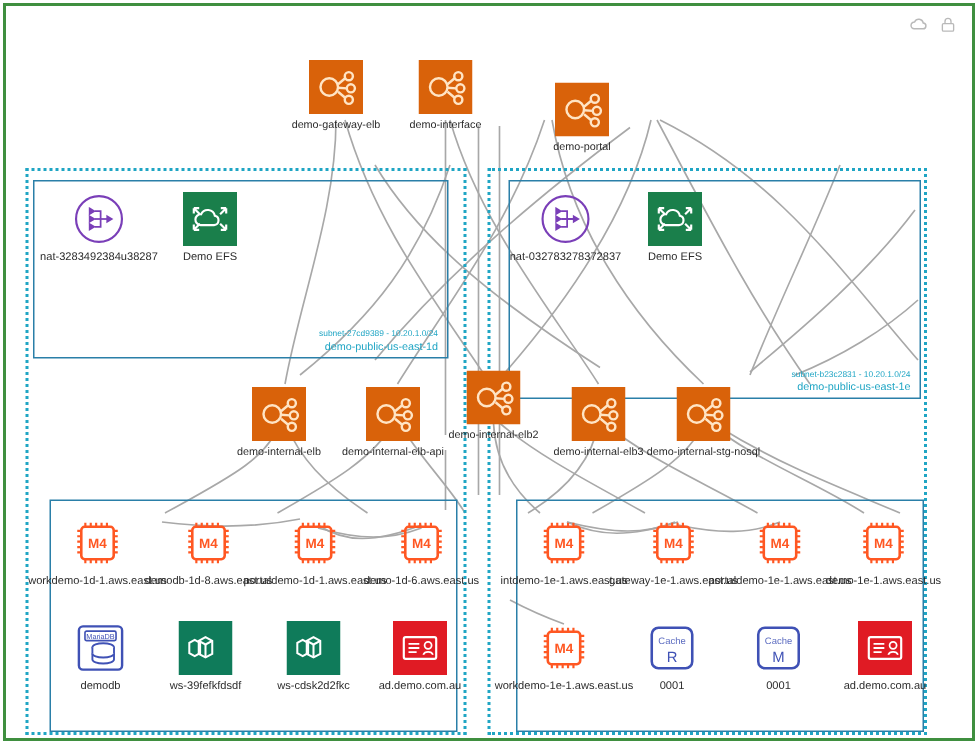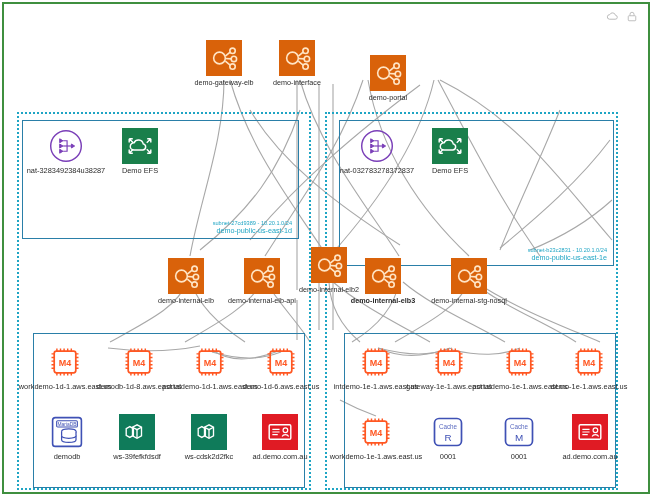--- a/index.html
+++ b/index.html
@@ -540,21 +540,21 @@
         <circle cx="15" cy="20" r="6.5"></circle>
           <circle cx="29.5" cy="12" r="3"></circle>
         <circle cx="31" cy="21" r="3"></circle>
           <circle cx="29.5" cy="29.5" r="3"></circle>
         <path d="M21.5,18 L26.8,13.5 M21.5,20.5 L28,21 M21.5,23.5 L26.8,28"></path>
       </g>
     </svg>
     <div class="caption">demo-internal-elb2</div>
   </div>
 
-  <div class="node lb" style="left:383px; top:258px;font-weight:bold;">
+  <div class="node lb" style="left:399px; top:258px;">
     <svg class="glyph" viewBox="0 0 40 40">
       <rect x="0" y="0" width="40" height="40" fill="#d9620a"></rect>
       <g fill="none" stroke="#ffe4c4" stroke-width="1.8">
         <circle cx="15" cy="20" r="6.5"></circle>
           <circle cx="29.5" cy="12" r="3"></circle>
         <circle cx="31" cy="21" r="3"></circle>
           <circle cx="29.5" cy="29.5" r="3"></circle>
         <path d="M21.5,18 L26.8,13.5 M21.5,20.5 L28,21 M21.5,23.5 L26.8,28"></path>
       </g>
     </svg>

